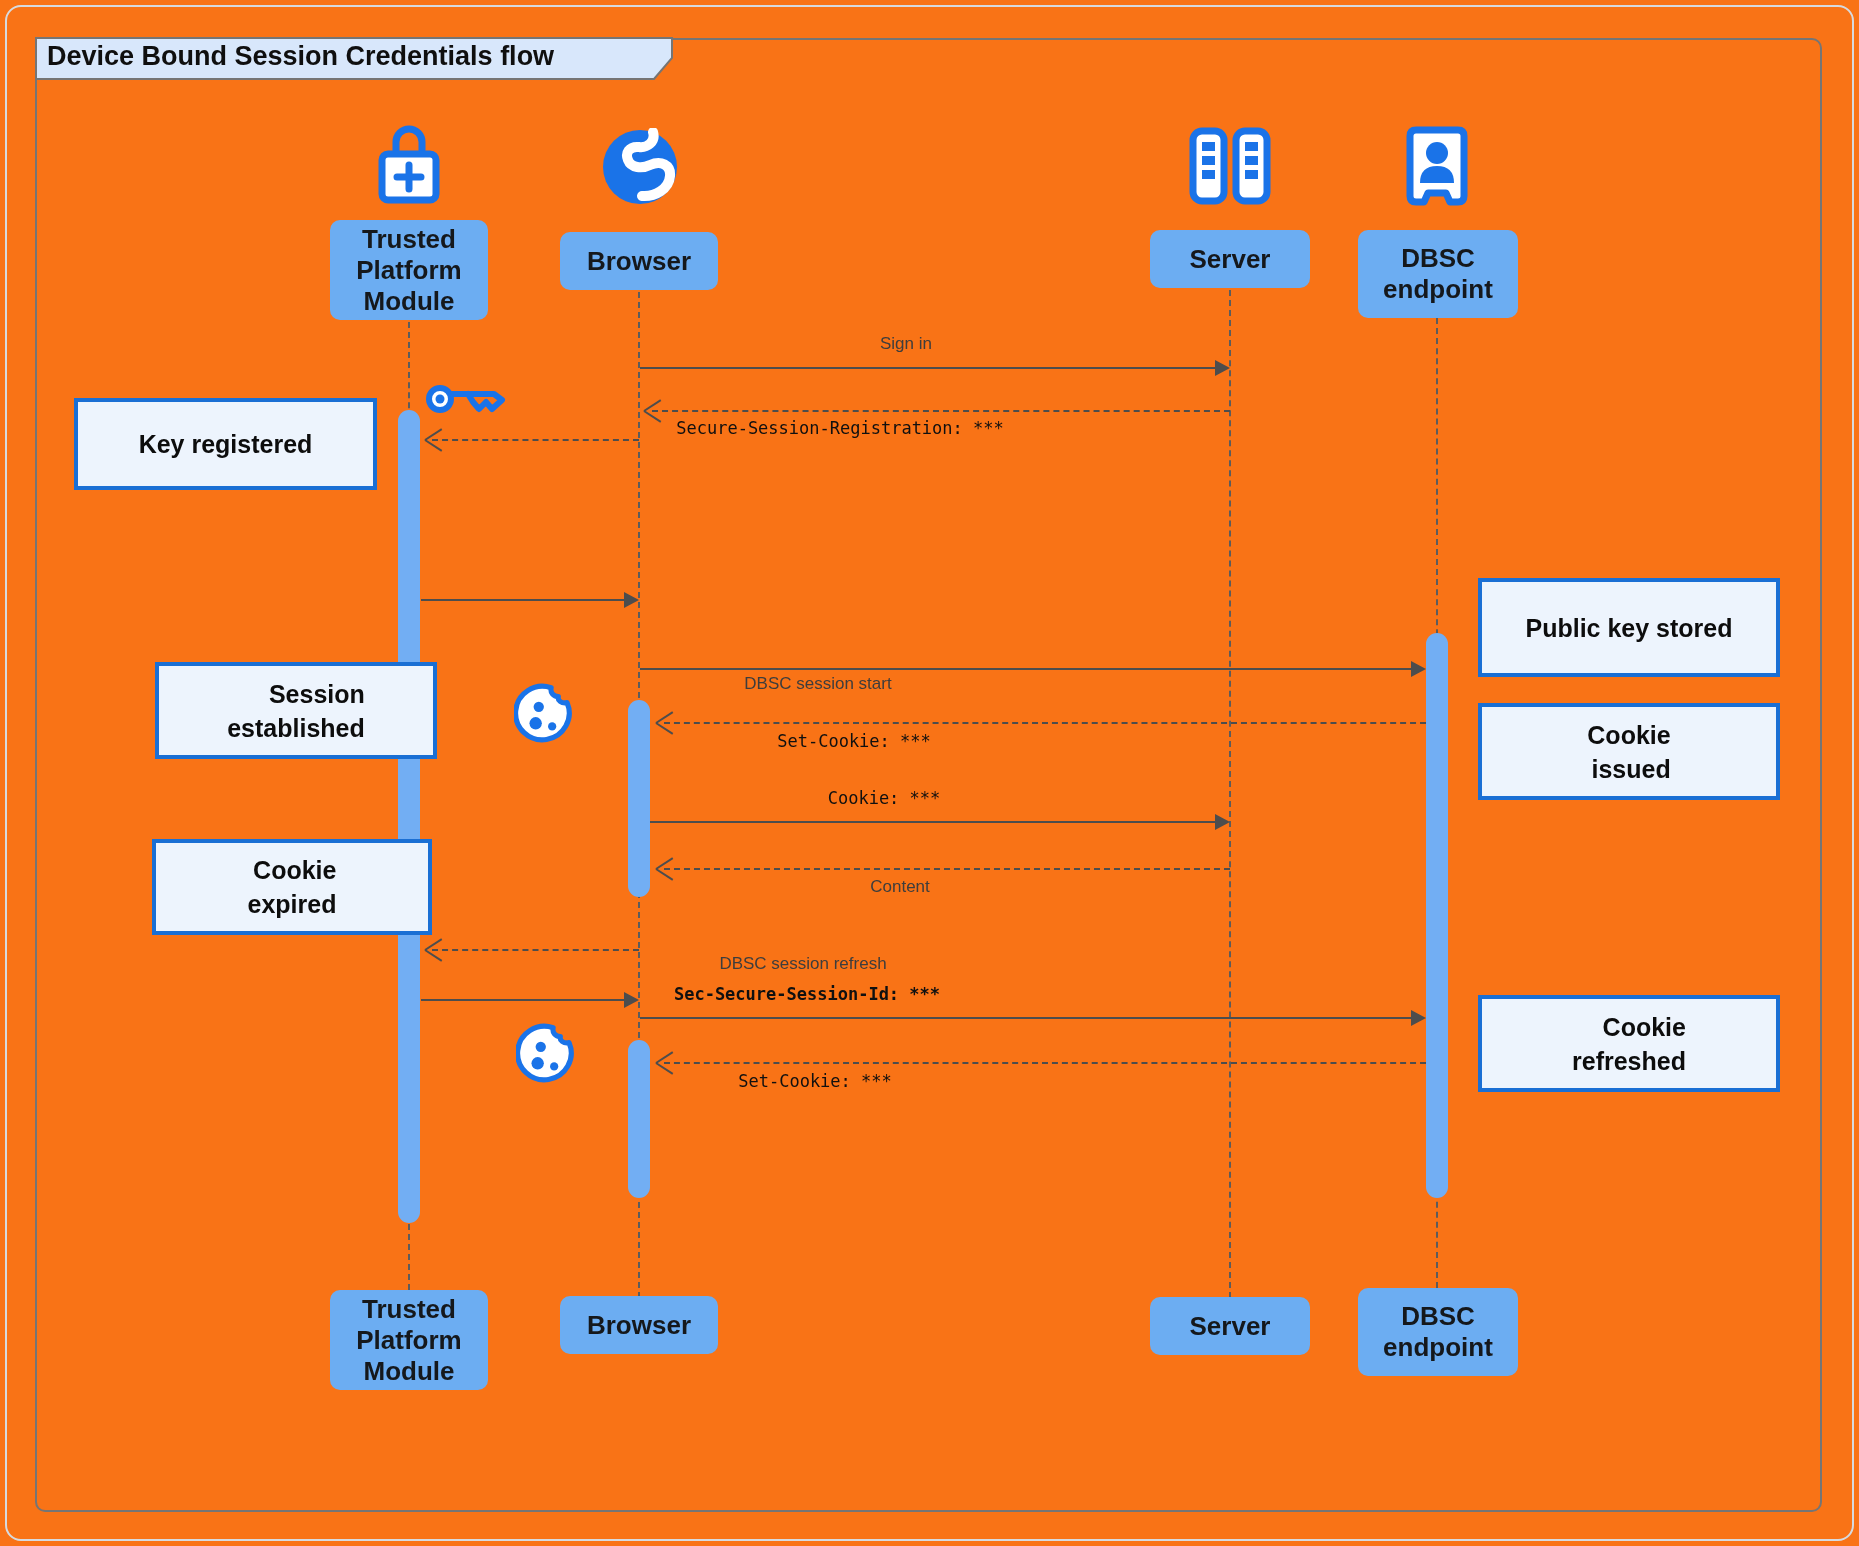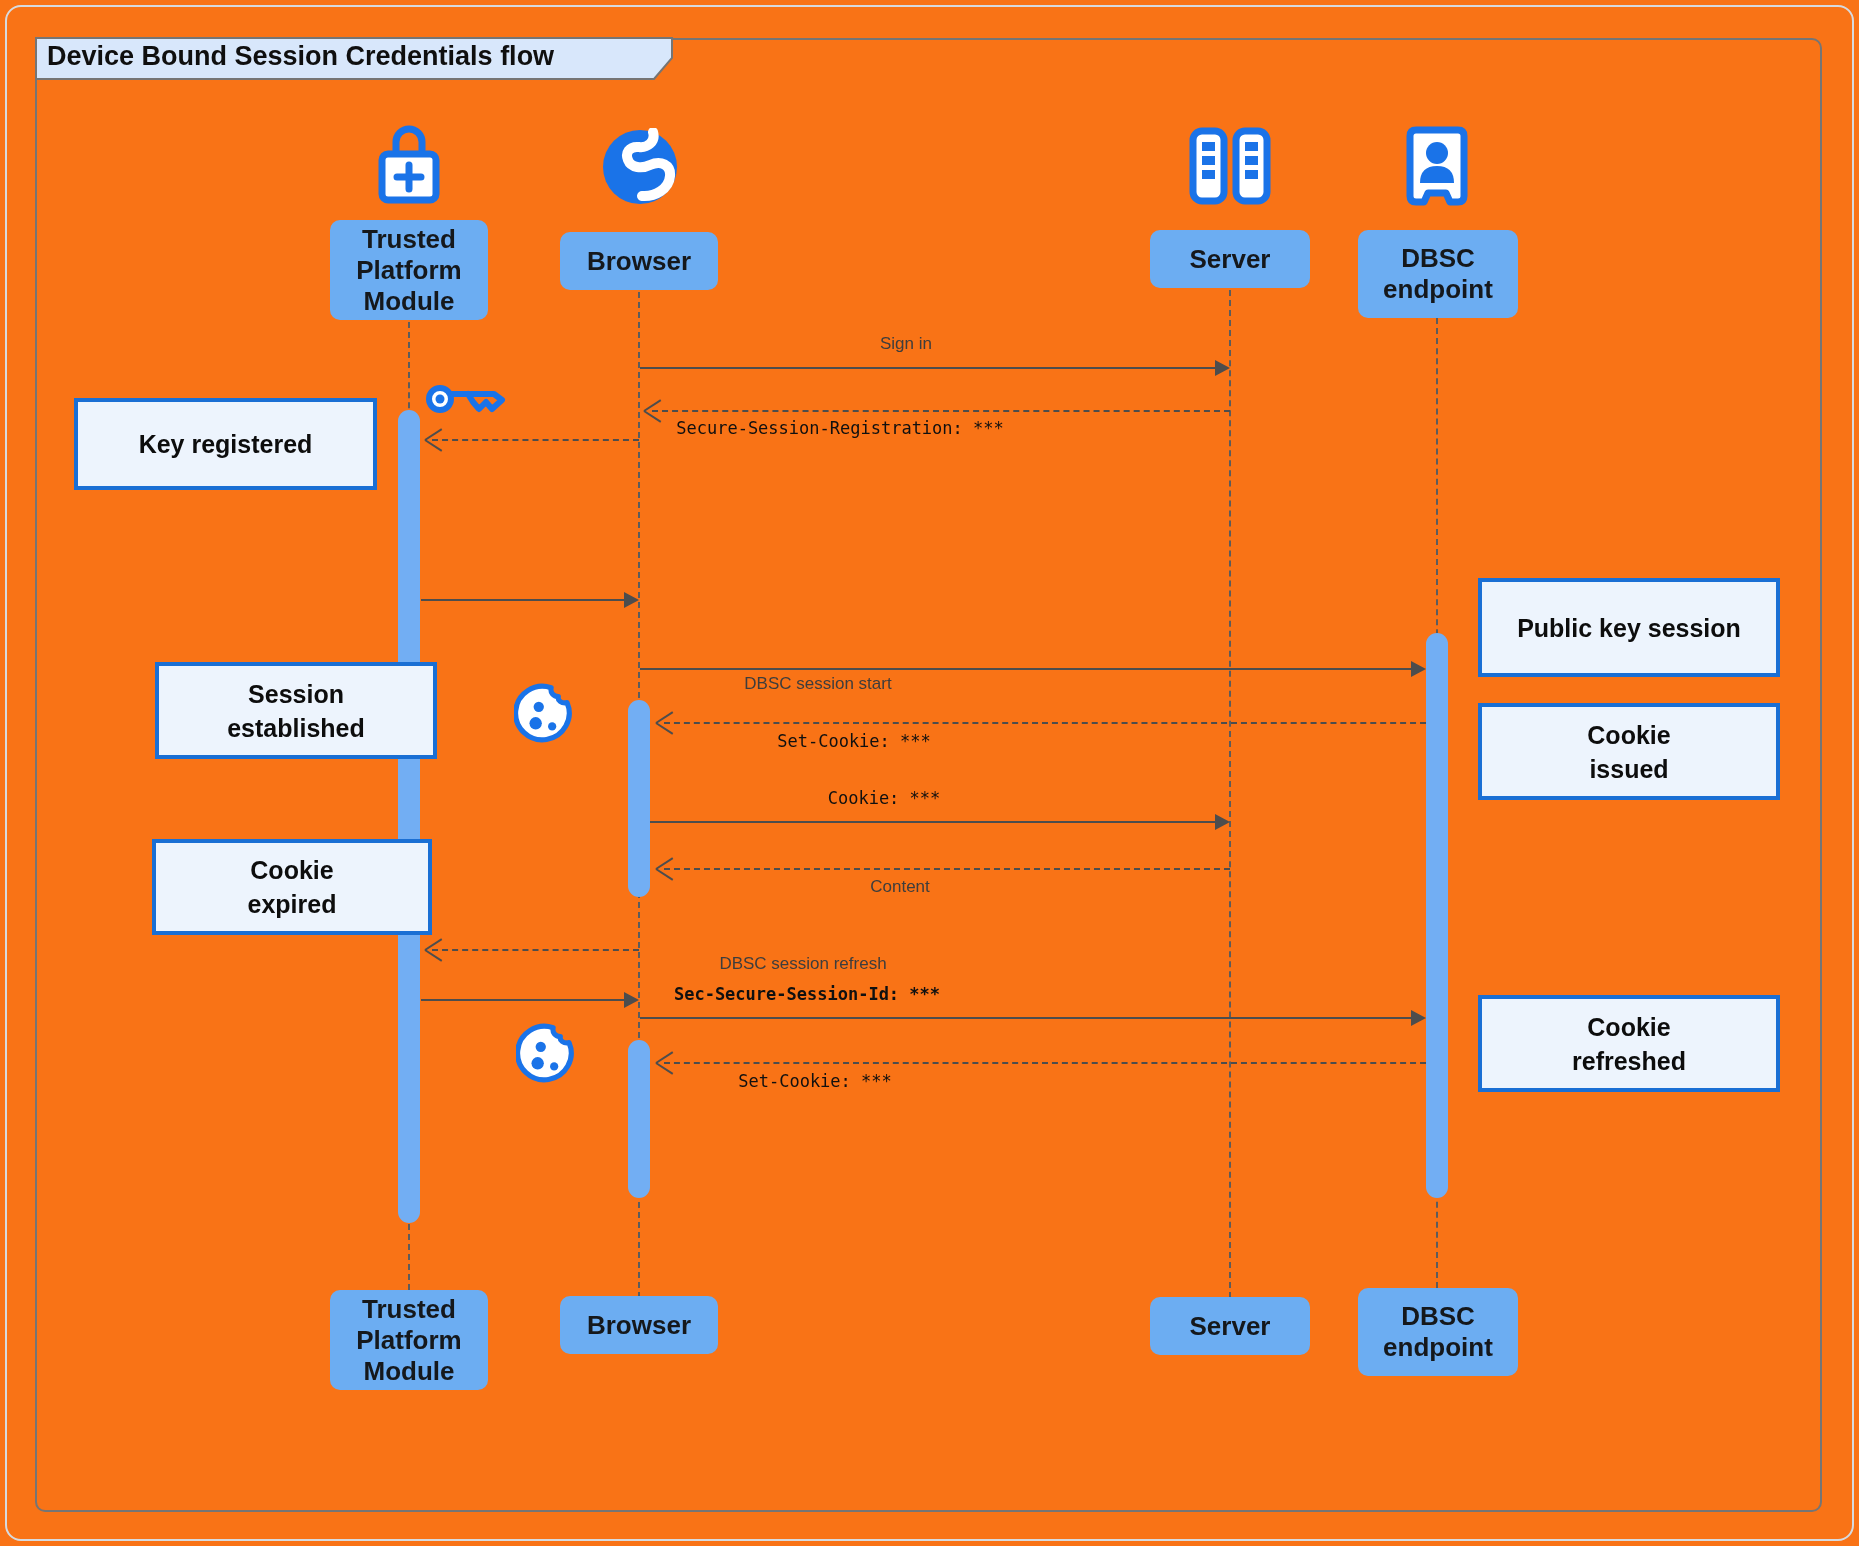--- a/index.html
+++ b/index.html
@@ -11,21 +11,21 @@
   .frame{position:absolute;left:35px;top:38px;width:1783px;height:1470px;
          border:2px solid #757575;border-radius:10px;}
   .title-tab{position:absolute;left:35px;top:37px;width:640px;height:44px;}
   .title-text{position:absolute;left:47px;top:41px;font-size:27px;font-weight:bold;color:#0f0f0f;}
   .lifeline{position:absolute;width:0;border-left:2px dashed #5c5c5c;}
   .bar{position:absolute;width:22px;border-radius:11px;background:var(--activation_fill,#72aef3);}
   .actor-label{position:absolute;background:var(--actor_fill,#6cadf2);border-radius:10px;
     display:flex;align-items:center;justify-content:center;text-align:center;
     font-weight:bold;font-size:26px;line-height:31px;color:#15181c;white-space:pre-line;}
   .note{position:absolute;background:var(--note_fill,#edf4fd);border:4px solid var(--note_border,#1a6fd4);
-    display:flex;align-items:center;justify-content:center;text-align:center;box-sizing:border-box;
+    display:flex;align-items:center;justify-content:center;text-align:right;box-sizing:border-box;
     font-weight:bold;font-size:25px;line-height:34px;color:#0d0d0d;white-space:pre-line;}
   .msg-line{position:absolute;height:0;}
   .solid{border-top:2px solid #4d4d4d;}
   .dashed{border-top:2px dashed #4d4d4d;}
   .head-right{position:absolute;width:0;height:0;border-top:8px solid transparent;
     border-bottom:8px solid transparent;border-left:15px solid #4d4d4d;}
   .head-open{position:absolute;width:19px;height:22px;}
   .head-open::before,.head-open::after{content:"";position:absolute;left:0;top:10px;
     width:20px;height:2px;background:#4d4d4d;transform-origin:0 1px;}
   .head-open::before{transform:rotate(-33deg);}
@@ -121,21 +121,21 @@
       <circle cx="21" cy="41" r="6" fill="#1a73e8"></circle>
       <circle cx="37" cy="44" r="4" fill="#1a73e8"></circle>
     </svg>
   </div>
 
   <div class="note" style="left:74px;top:398px;width:303px;height:92px;">Key registered</div>
   <div class="note" style="left:155px;top:634px;width:282px;height:97px;margin-top:28px;">Session
 established</div>
   <div class="note" style="left:152px;top:839px;width:280px;height:96px;">Cookie
 expired</div>
-  <div class="note" style="left:1478px;top:578px;width:302px;height:99px;">Public key session</div>
+  <div class="note" style="left:1478px;top:578px;width:302px;height:99px;">Public key stored</div>
   <div class="note" style="left:1478px;top:703px;width:302px;height:97px;">Cookie
 issued</div>
   <div class="note" style="left:1478px;top:995px;width:302px;height:97px;">Cookie
 refreshed</div>
 
   <div class="msg-label" style="left:806px;top:334px;width:200px;">Sign in</div>
   <div class="msg-line solid" style="left:640px;top:367px;width:576px;"></div>
   <div class="head-right" style="left:1215px;top:360px;"></div>
 
   <div class="msg-line dashed" style="left:652px;top:410px;width:578px;"></div>

